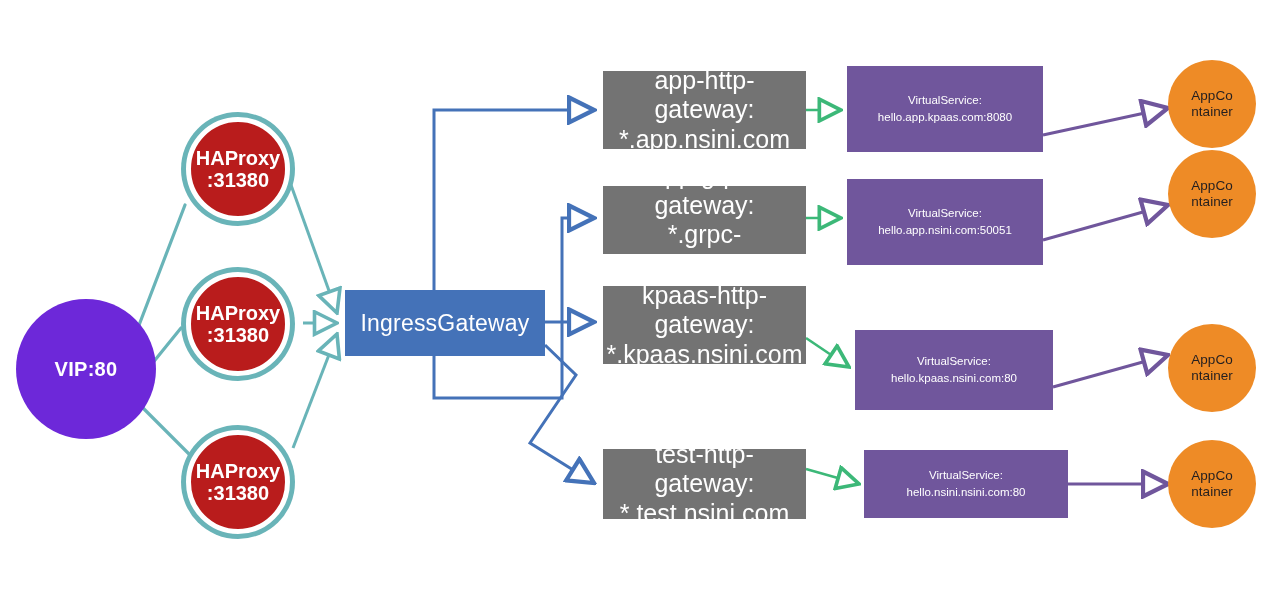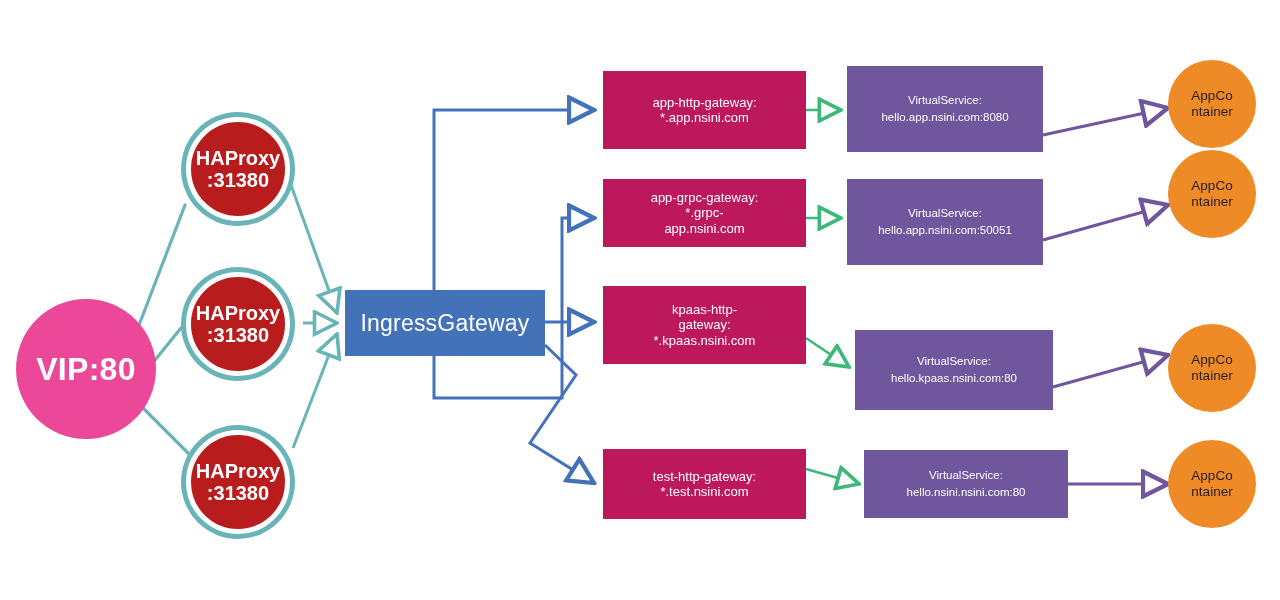--- a/index.html
+++ b/index.html
@@ -30,23 +30,23 @@
     box-sizing: border-box;
     display: flex;
     align-items: center;
     justify-content: center;
     text-align: center;
   }
 
   
   .vip {
     border-radius: 50%;
-    background: #ec4899;
-    color: #ffffff;
-    font-size: 32px;
+    background: #6d28d9;
+    color: #ffffff;
+    font-size: 20px;
     font-weight: bold;
     letter-spacing: 0.3px;
   }
 
   
   .haproxy {
     border-radius: 50%;
     background: #b91c1c;
     border: 5px solid #ffffff;
     box-shadow: 0 0 0 5px #69b4b8;
@@ -59,23 +59,23 @@
   
   .ingress {
     background: #4472b8;
     color: #ffffff;
     font-size: 23px;
     letter-spacing: 0.2px;
   }
 
   
   .gateway {
-    background: #be185d;
-    color: #ffffff;
-    font-size: 13px;
+    background: #737373;
+    color: #ffffff;
+    font-size: 25px;
     line-height: 1.18;
     padding: 2px 6px;
   }
 
   
   .vservice {
     background: #70569c;
     color: #ffffff;
     font-size: 11.5px;
     line-height: 1.45;
@@ -166,38 +166,38 @@
   </div>
 
   <div class="node ingress" style="left:345px; top:290px; width:200px; height:66px;">
     <span class="txt">IngressGateway</span>
   </div>
 
   <div class="node gateway" style="left:603px; top:71px; width:203px; height:78px;">
     <span class="txt">app-http-gateway:
 *.app.nsini.com</span>
   </div>
-  <div class="node gateway" style="left:603px; top:179px; width:203px; height:68px;">
+  <div class="node gateway" style="left:603px; top:186px; width:203px; height:68px;">
     <span class="txt">app-grpc-gateway:
 *.grpc-
 app.nsini.com</span>
   </div>
   <div class="node gateway" style="left:603px; top:286px; width:203px; height:78px;">
     <span class="txt">kpaas-http-
 gateway:
 *.kpaas.nsini.com</span>
   </div>
   <div class="node gateway" style="left:603px; top:449px; width:203px; height:70px;">
     <span class="txt">test-http-gateway:
 *.test.nsini.com</span>
   </div>
 
   <div class="node vservice" style="left:847px; top:66px; width:196px; height:86px; flex-direction:column;">
     <span>VirtualService:</span>
-    <span>hello.app.nsini.com:8080</span>
+    <span>hello.app.kpaas.com:8080</span>
   </div>
   <div class="node vservice" style="left:847px; top:179px; width:196px; height:86px; flex-direction:column;">
     <span>VirtualService:</span>
     <span>hello.app.nsini.com:50051</span>
   </div>
   <div class="node vservice" style="left:855px; top:330px; width:198px; height:80px; flex-direction:column;">
     <span>VirtualService:</span>
     <span>hello.kpaas.nsini.com:80</span>
   </div>
   <div class="node vservice" style="left:864px; top:450px; width:204px; height:68px; flex-direction:column;">

